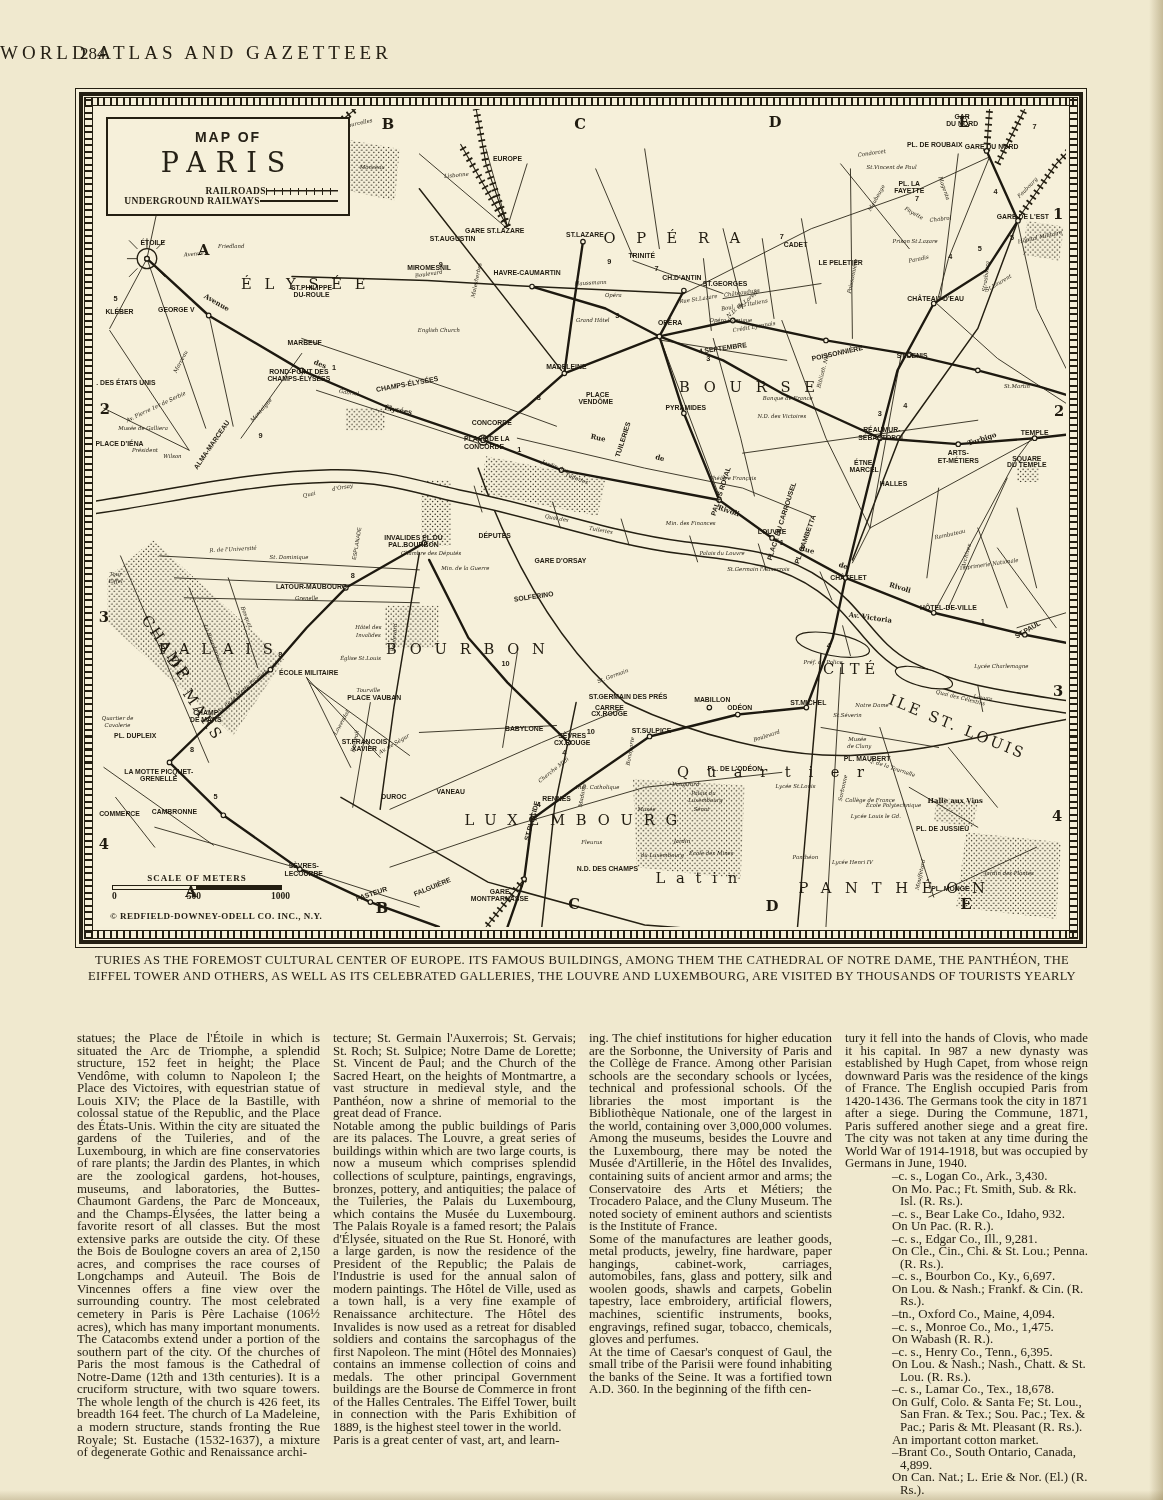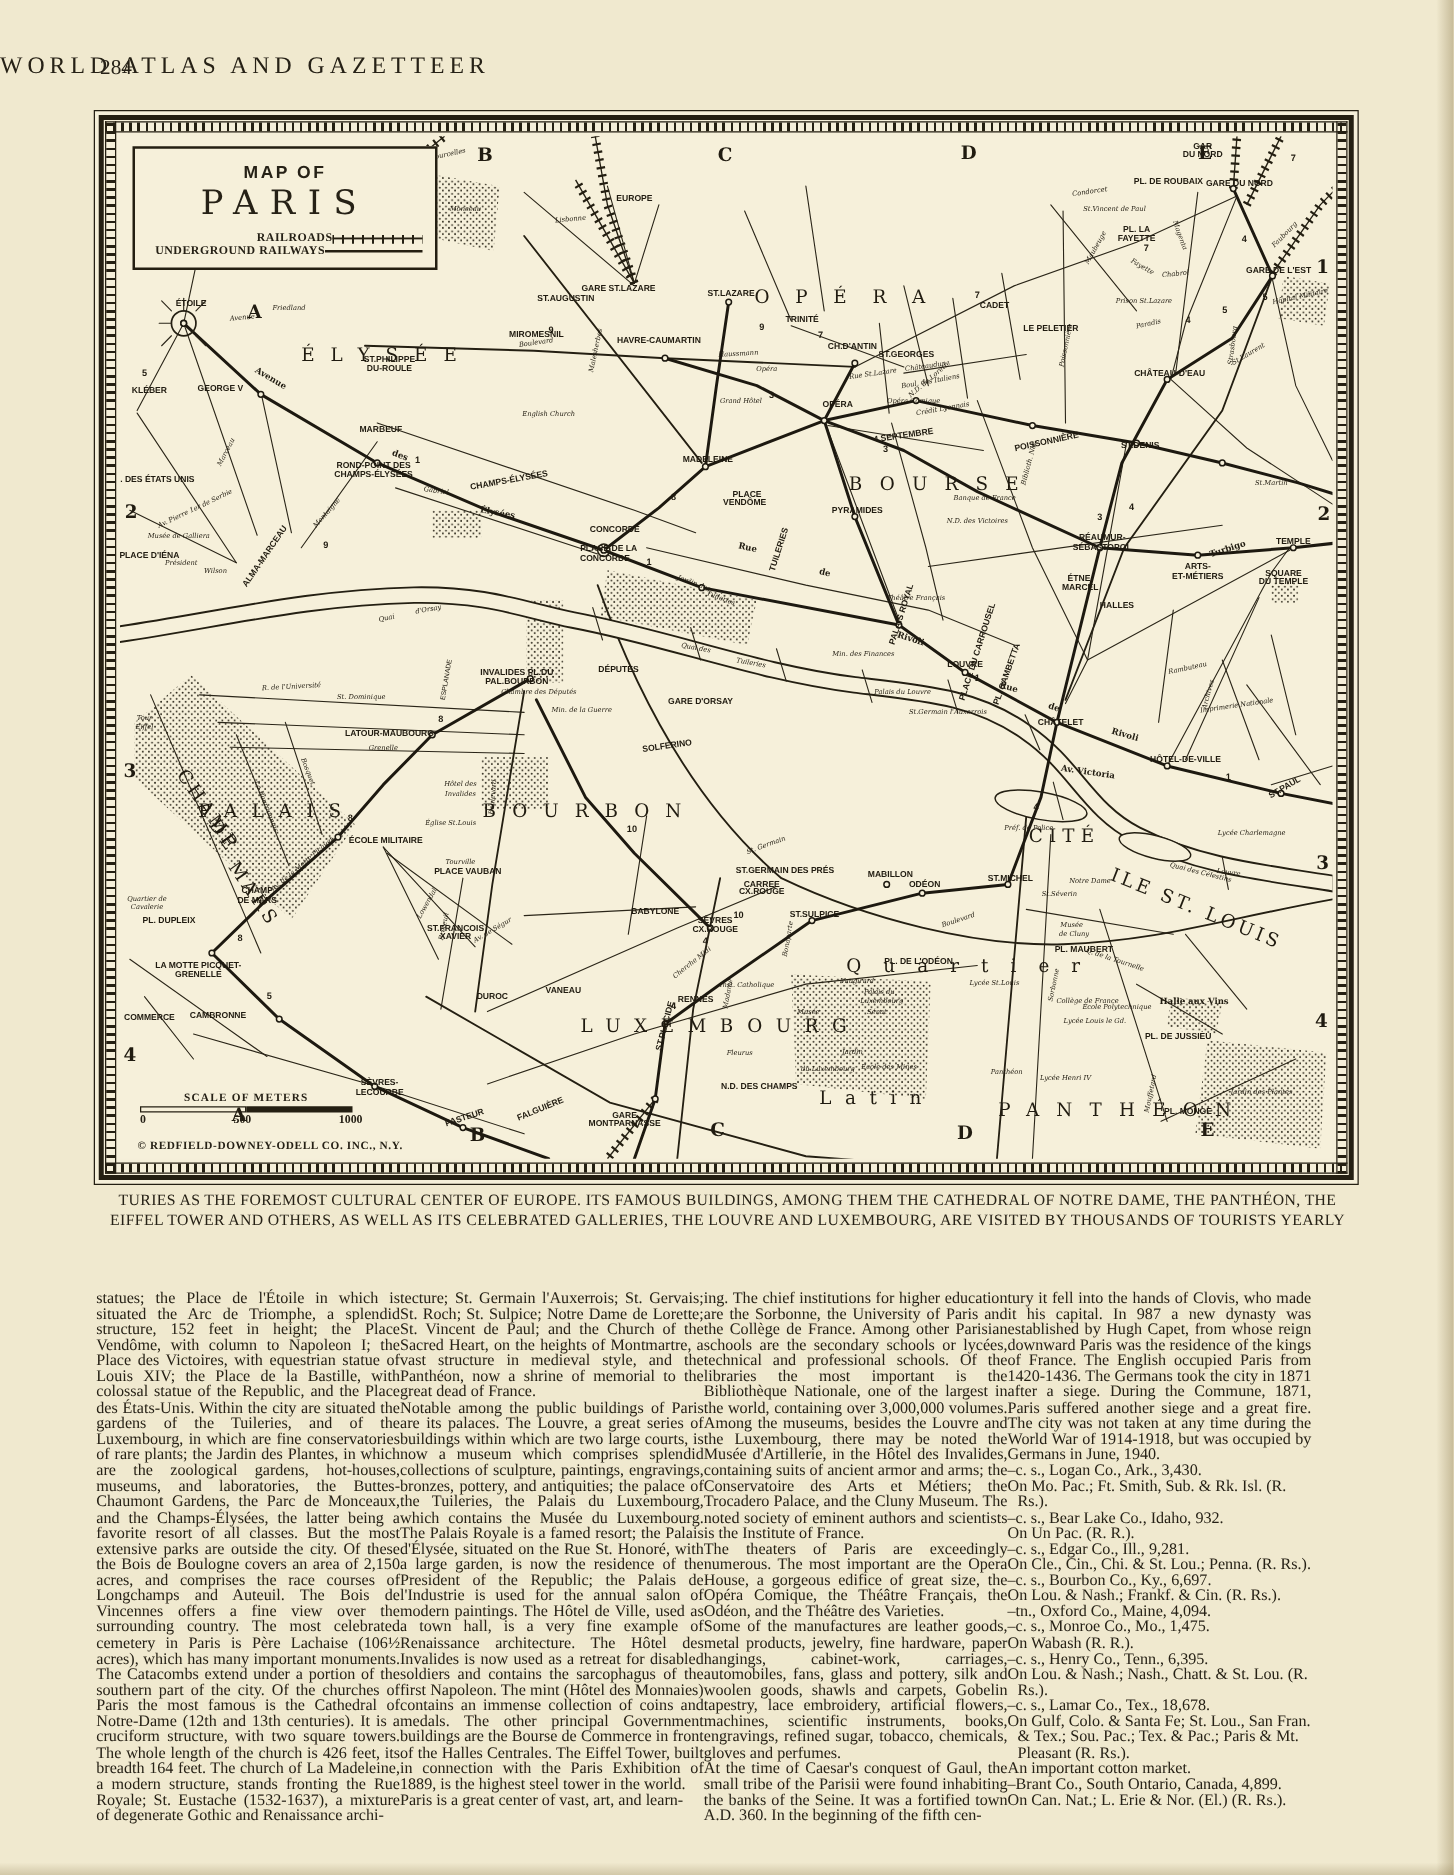--- a/index.html
+++ b/index.html
@@ -73,25 +73,25 @@
   .scalebar .h{width:85px;box-sizing:border-box;border:1.2px solid #241f12;}
   .scalebar .f{width:85px;background:#241f12;}
   .scalenums{width:178px;display:flex;justify-content:space-between;font-size:9.5px;font-weight:bold;margin-top:1px;}
   .copyright{position:absolute;left:14px;bottom:6px;font-size:9px;font-weight:bold;letter-spacing:.5px;z-index:5;}
 
   
   .caption{position:absolute;left:77px;top:953px;width:1010px;text-align:center;
     font-size:12.6px;letter-spacing:.3px;line-height:15.6px;}
 
   
-  .cols{position:absolute;left:77px;top:1032px;width:1011px;display:flex;}
+  .cols{position:absolute;left:77px;top:1032px;width:1011px;display:flex;gap:13px;}
   .col{width:243px;font-size:12.9px;line-height:12.55px;text-align:justify;}
   .col p{margin:0;}
   .col p + p{margin-top:0px;}
-  .col p.entry{text-indent:-8px;padding-left:8px;text-align:left;}
+  .col p.entry{text-indent:-8px;padding-left:8px;text-align:left;margin-left:47px;}
 </style>
 </head>
 <body>
 
 <div class="page-num">284</div>
 <div class="header-title">WORLD ATLAS AND GAZETTEER</div>
 
 <div class="map-outer">
   <div class="map-mid">
     <div class="tb top"></div>
@@ -625,21 +625,20 @@
   <div class="col">
     <p>statues; the Place de l'Étoile in which is situated the Arc de Triomphe, a splendid structure, 152 feet in height; the Place Vendôme, with column to Napoleon I; the Place des Victoires, with equestrian statue of Louis XIV; the Place de la Bastille, with colossal statue of the Republic, and the Place des États-Unis. Within the city are situated the gardens of the Tuileries, and of the Luxembourg, in which are fine conservatories of rare plants; the Jardin des Plantes, in which are the zoological gardens, hot-houses, museums, and laboratories, the Buttes-Chaumont Gardens, the Parc de Monceaux, and the Champs-Élysées, the latter being a favorite resort of all classes.  But the most extensive parks are outside the city.  Of these the Bois de Boulogne covers an area of 2,150 acres, and comprises the race courses of Longchamps and Auteuil.  The Bois de Vincennes offers a fine view over the surrounding country.  The most celebrated cemetery in Paris is Père Lachaise (106½ acres), which has many important monuments.  The Catacombs extend under a portion of the southern part of the city.  Of the churches of Paris the most famous is the Cathedral of Notre-Dame (12th and 13th centuries).  It is a cruciform structure, with two square towers.  The whole length of the church is 426 feet, its breadth 164 feet.  The church of La Madeleine, a modern structure, stands fronting the Rue Royale; St. Eustache (1532-1637), a mixture of degenerate Gothic and Renaissance archi-</p>
   </div>
   <div class="col">
     <p>tecture; St. Germain l'Auxerrois; St. Gervais; St. Roch; St. Sulpice; Notre Dame de Lorette; St. Vincent de Paul; and the Church of the Sacred Heart, on the heights of Montmartre, a vast structure in medieval style, and the Panthéon, now a shrine of memorial to the great dead of France.</p>
     <p>Notable among the public buildings of Paris are its palaces.  The Louvre, a great series of buildings within which are two large courts, is now a museum which comprises splendid collections of sculpture, paintings, engravings, bronzes, pottery, and antiquities; the palace of the Tuileries, the Palais du Luxembourg, which contains the Musée du Luxembourg.  The Palais Royale is a famed resort; the Palais d'Élysée, situated on the Rue St. Honoré, with a large garden, is now the residence of the President of the Republic; the Palais de l'Industrie is used for the annual salon of modern paintings.  The Hôtel de Ville, used as a town hall, is a very fine example of Renaissance architecture.  The Hôtel des Invalides is now used as a retreat for disabled soldiers and contains the sarcophagus of the first Napoleon.  The mint (Hôtel des Monnaies) contains an immense collection of coins and medals.  The other principal Government buildings are the Bourse de Commerce in front of the Halles Centrales.  The Eiffel Tower, built in connection with the Paris Exhibition of 1889, is the highest steel tower in the world.</p>
     <p>Paris is a great center of vast, art, and learn-</p>
   </div>
   <div class="col">
     <p>ing.  The chief institutions for higher education are the Sorbonne, the University of Paris and the Collège de France.  Among other Parisian schools are the secondary schools or lycées, technical and professional schools.  Of the libraries the most important is the Bibliothèque Nationale, one of the largest in the world, containing over 3,000,000 volumes. Among the museums, besides the Louvre and the Luxembourg, there may be noted the Musée d'Artillerie, in the Hôtel des Invalides, containing suits of ancient armor and arms; the Conservatoire des Arts et Métiers; the Trocadero Palace, and the Cluny Museum.  The noted society of eminent authors and scientists is the Institute of France.</p>
-    <p>The theaters of Paris are exceedingly numerous. The most important are the Opera House, a gorgeous edifice of great size, the Opéra Comique, the Théâtre Français, the Odéon, and the Théâtre des Varieties.</p>
     <p>Some of the manufactures are leather goods, metal products, jewelry, fine hardware, paper hangings, cabinet-work, carriages, automobiles, fans, glass and pottery, silk and woolen goods, shawls and carpets, Gobelin tapestry, lace embroidery, artificial flowers, machines, scientific instruments, books, engravings, refined sugar, tobacco, chemicals, gloves and perfumes.</p>
     <p>At the time of Caesar's conquest of Gaul, the small tribe of the Parisii were found inhabiting the banks of the Seine.  It was a fortified town A.D. 360.  In the beginning of the fifth cen-</p>
   </div>
   <div class="col">
     <p>tury it fell into the hands of Clovis, who made it his capital.  In 987 a new dynasty was established by Hugh Capet, from whose reign downward Paris was the residence of the kings of France.  The English occupied Paris from 1420-1436.  The Germans took the city in 1871 after a siege.  During the Commune, 1871, Paris suffered another siege and a great fire.  The city was not taken at any time during the World War of 1914-1918, but was occupied by Germans in June, 1940.</p>
     <div>
         <p class="entry">–c. s., Logan Co., Ark., 3,430.</p>
         <p class="entry">On Mo. Pac.; Ft. Smith, Sub. &amp; Rk. Isl. (R. Rs.).</p>
         <p class="entry">–c. s., Bear Lake Co., Idaho, 932.</p>
         <p class="entry">On Un Pac. (R. R.).</p>

